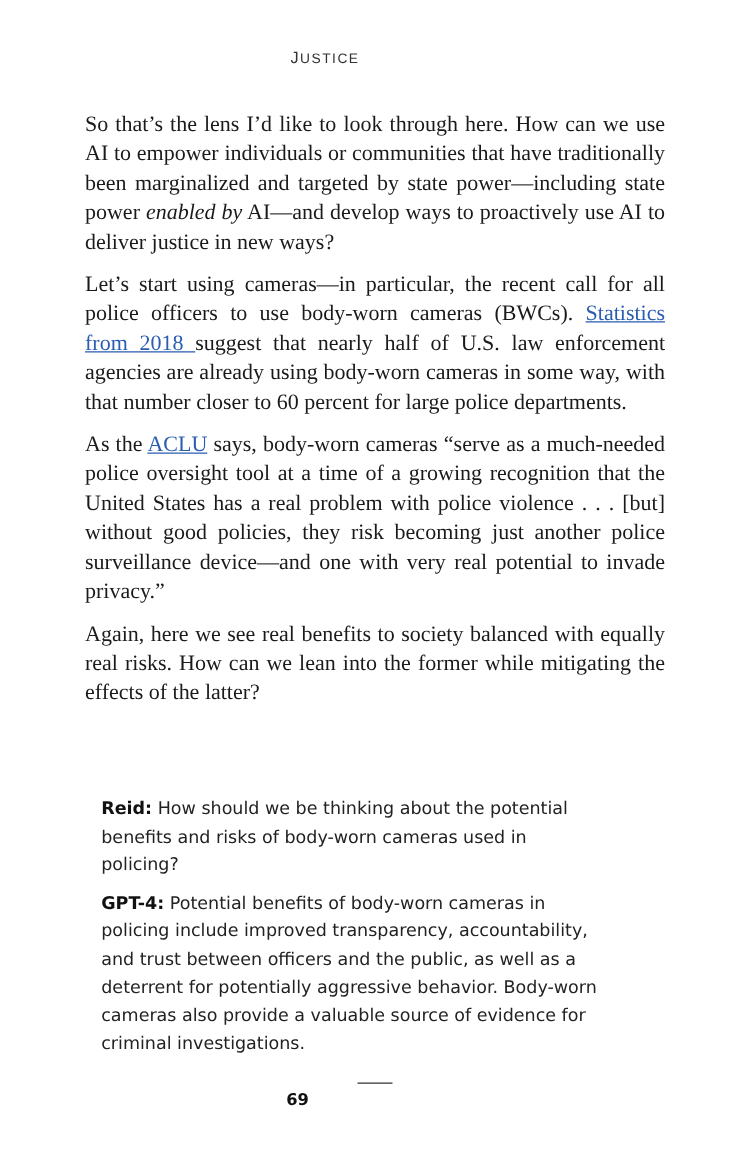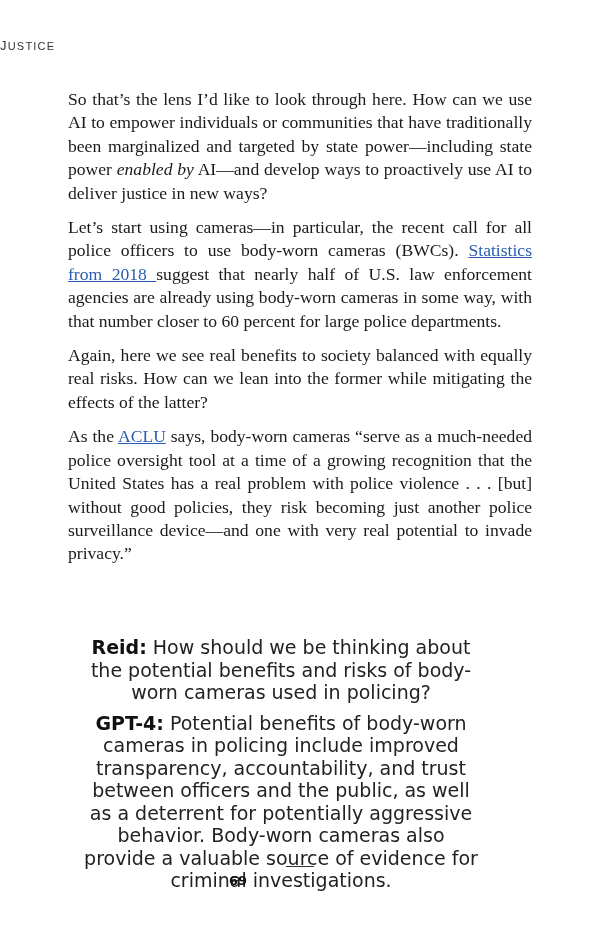--- a/index.html
+++ b/index.html
@@ -1,18 +1,18 @@
 <!DOCTYPE html>
 <html><head>
   <meta charset="utf-8">
   <style>
     html, body { margin: 0; padding: 0; background: #ffffff; }
     body { width: 600px; height: 927px; position: relative; overflow: hidden; color: #1a1a1a; }
     .running-head {
-      position: absolute; top: 38px; left: 0; width: 520px; text-align: left;
+      position: absolute; top: 38px; left: 0; width: 520px; text-align: center;
       font-family: "Liberation Sans", "DejaVu Sans", sans-serif;
       font-size: 11px; letter-spacing: 1.2px; color: #333;
       font-variant: small-caps;
     }
     .running-head .cap { font-size: 13px; }
     .content {
       position: absolute; left: 68px; top: 88px; width: 464px;
       font-family: "Liberation Serif", "DejaVu Serif", serif;
       font-size: 17.6px; line-height: 23.4px; text-align: justify;
       hyphens: manual;
@@ -20,21 +20,21 @@
     .content p { margin: 0 0 11px 0; }
     .content h2 {
       font-family: "DejaVu Serif", "Liberation Serif", serif;
       font-size: 18px; font-weight: bold; margin: 22px 0 0 0; line-height: 24px;
       letter-spacing: -0.3px;
     }
     a.link { color: #2a5db0; text-decoration: underline; }
     .dialog {
       position: absolute; left: 81px; top: 636px; width: 400px;
       font-family: "DejaVu Sans", "Liberation Sans", sans-serif;
-      font-size: 19px; line-height: 22.5px; color: #222; text-align: center;
+      font-size: 14px; line-height: 22.5px; color: #222;
     }
     .dialog p { margin: 0 0 8px 0; }
     .dialog .speaker { font-weight: bold; color: #111; }
     .folio-rule {
       position: absolute; left: 286px; top: 866px; width: 28px; height: 0;
       border-top: 1.3px solid #333;
     }
     .folio {
       position: absolute; top: 873px; left: 0; width: 476px; text-align: center;
       font-family: "DejaVu Sans", "Liberation Sans", sans-serif;
@@ -45,23 +45,23 @@
 <body>
 
 <div class="running-head"><span class="cap">J</span>USTICE</div>
 
 <div class="content">
   <p><span>So that’s the lens I’d like to look through here. How can we use AI to empower individuals or communities that have tradition­ally been marginalized and targeted by state power—including state power </span><em>enabled by</em><span> AI—and develop ways to proactively use AI to deliver justice in new ways?</span></p>
 
 
   <p><span>Let’s start using cameras—in particular, the recent call for all police officers to use body-worn cameras (BWCs).  </span><a class="link">Statis­tics from 2018 </a><span>suggest that nearly half of U.S. law enforce­ment agencies are already using body-worn cameras in some way, with that number closer to 60 percent for large police departments.</span></p>
 
+  <p><span>As the </span><a class="link">ACLU</a><span> says, body-worn cameras “serve as a much-needed police oversight tool at a time of a growing recognition that the United States has a real problem with police violence . . . [but] without good policies, they risk becoming just another police surveillance device—and one with very real potential to invade privacy.”</span></p>
+
   <p>Again, here we see real benefits to society balanced with equally real risks. How can we lean into the former while mitigating the effects of the latter?</p>
-
-  <p><span>As the </span><a class="link">ACLU</a><span> says, body-worn cameras “serve as a much-needed police oversight tool at a time of a growing recognition that the United States has a real problem with police violence . . . [but] without good policies, they risk becoming just another police surveillance device—and one with very real potential to invade privacy.”</span></p>
 </div>
 
 <div class="dialog">
   <p><span class="speaker">Reid:</span><span> How should we be thinking about the poten­tial benefits and risks of body-worn cameras used in policing?</span></p>
   <p><span class="speaker">GPT-4:</span><span> Potential benefits of body-worn cameras in policing include improved transparency, accountability, and trust between officers and the public, as well as a deterrent for potentially aggressive behavior. Body-worn cameras also provide a valuable source of evidence for criminal investigations.</span></p>
 </div>
 
 <div class="folio-rule"></div>
 <div class="folio">69</div>
 

